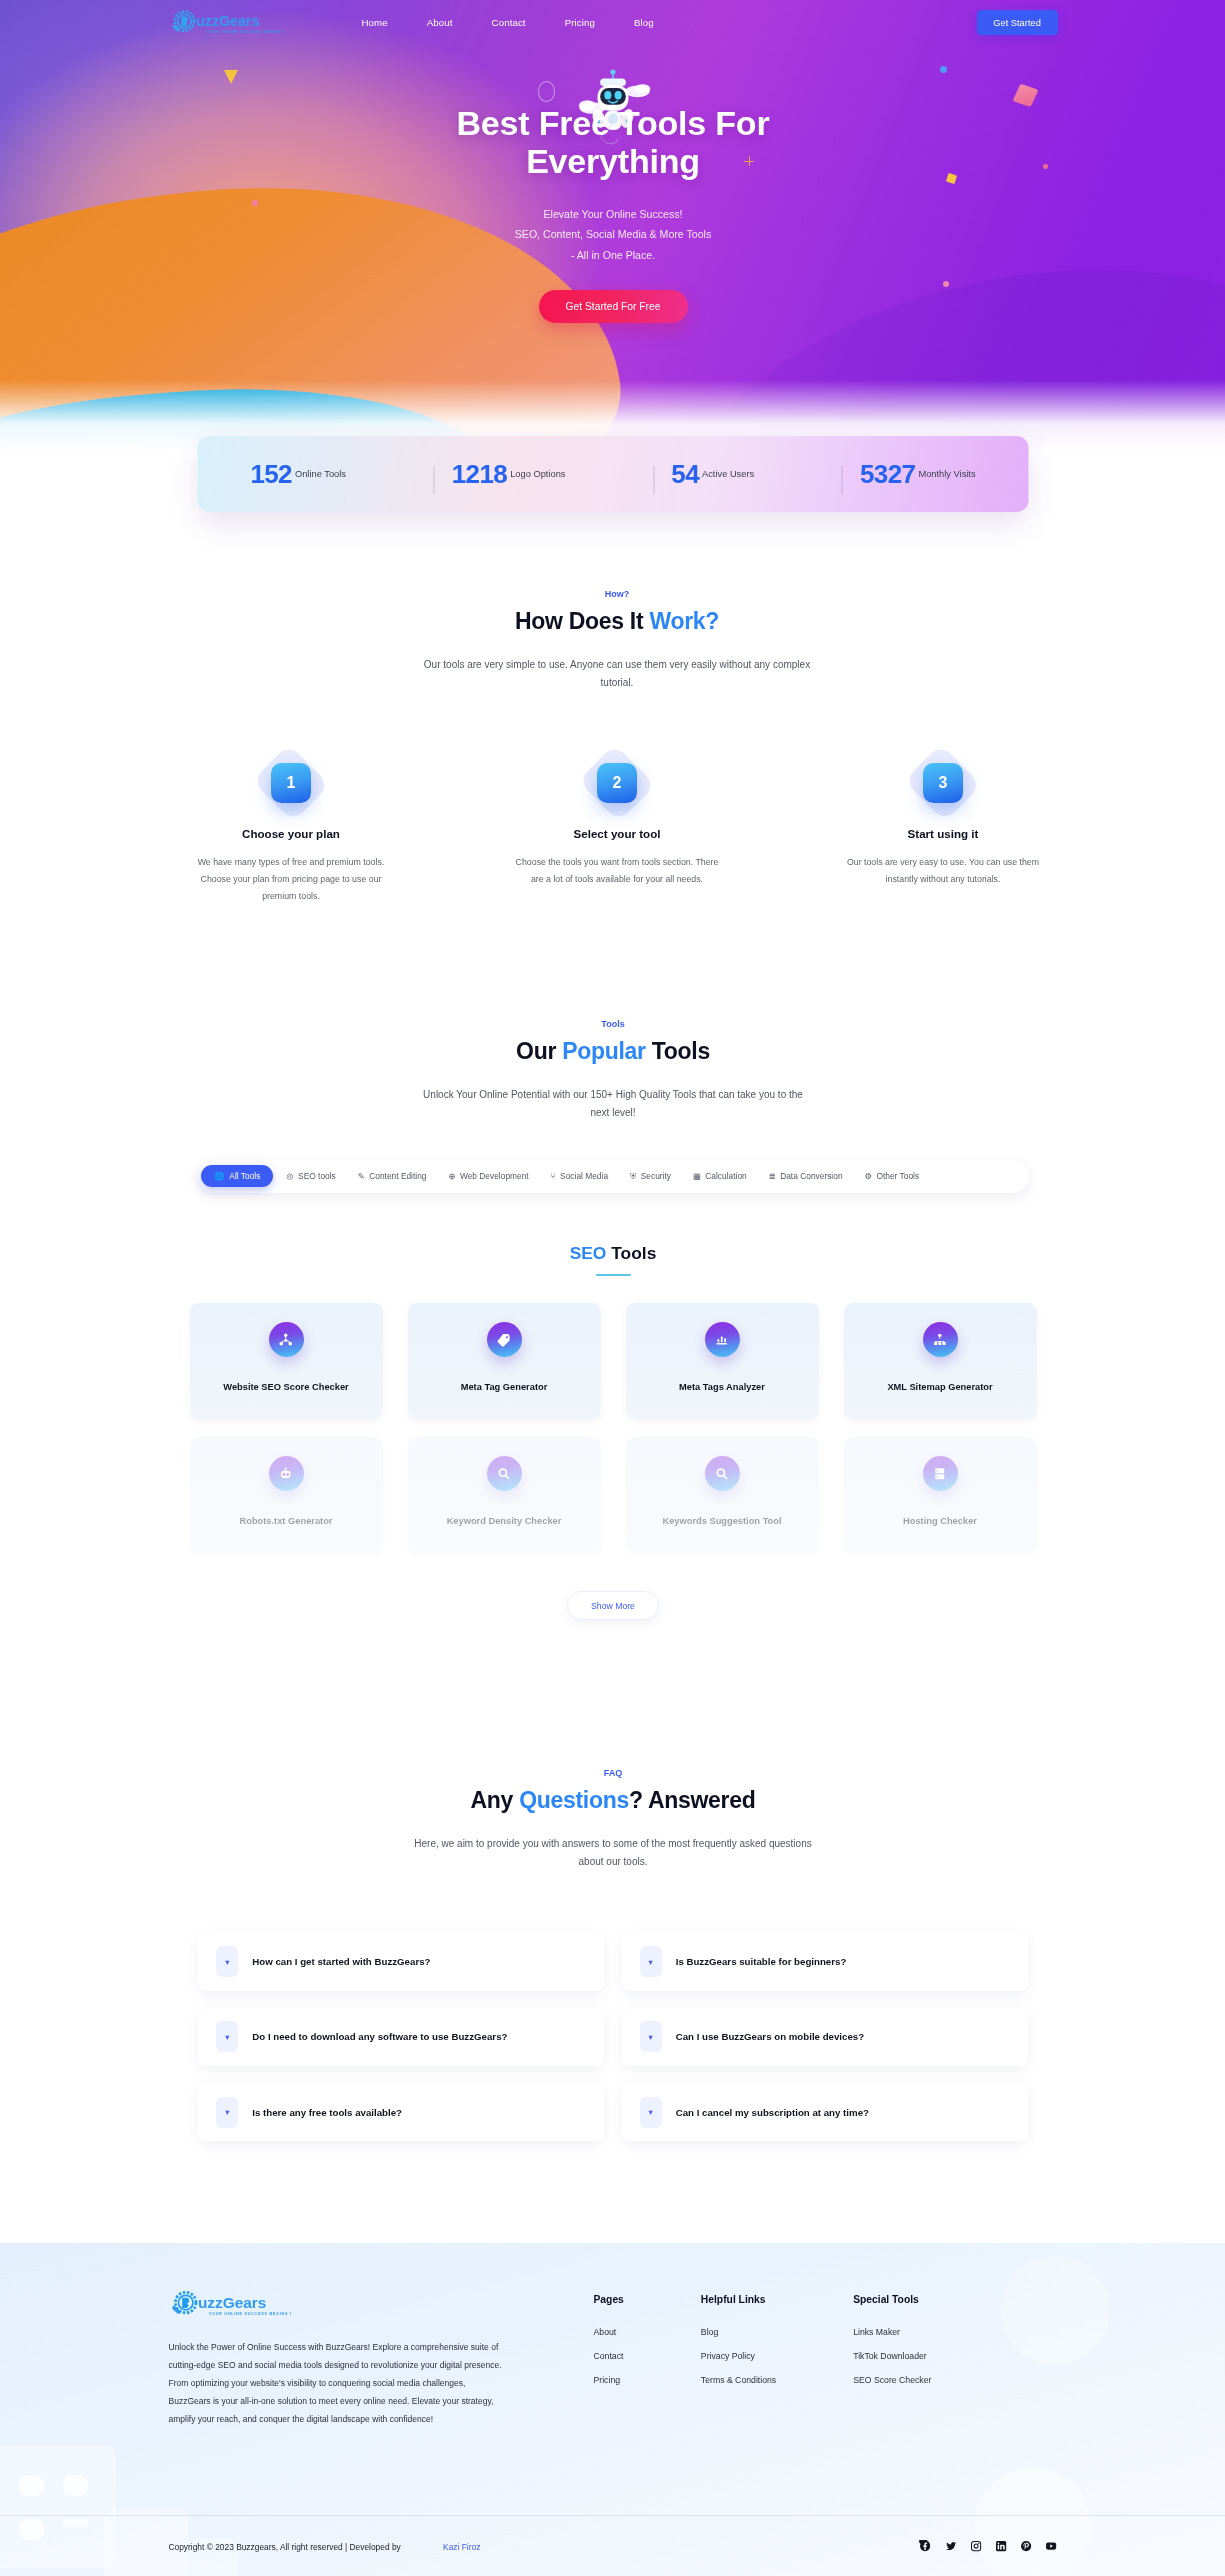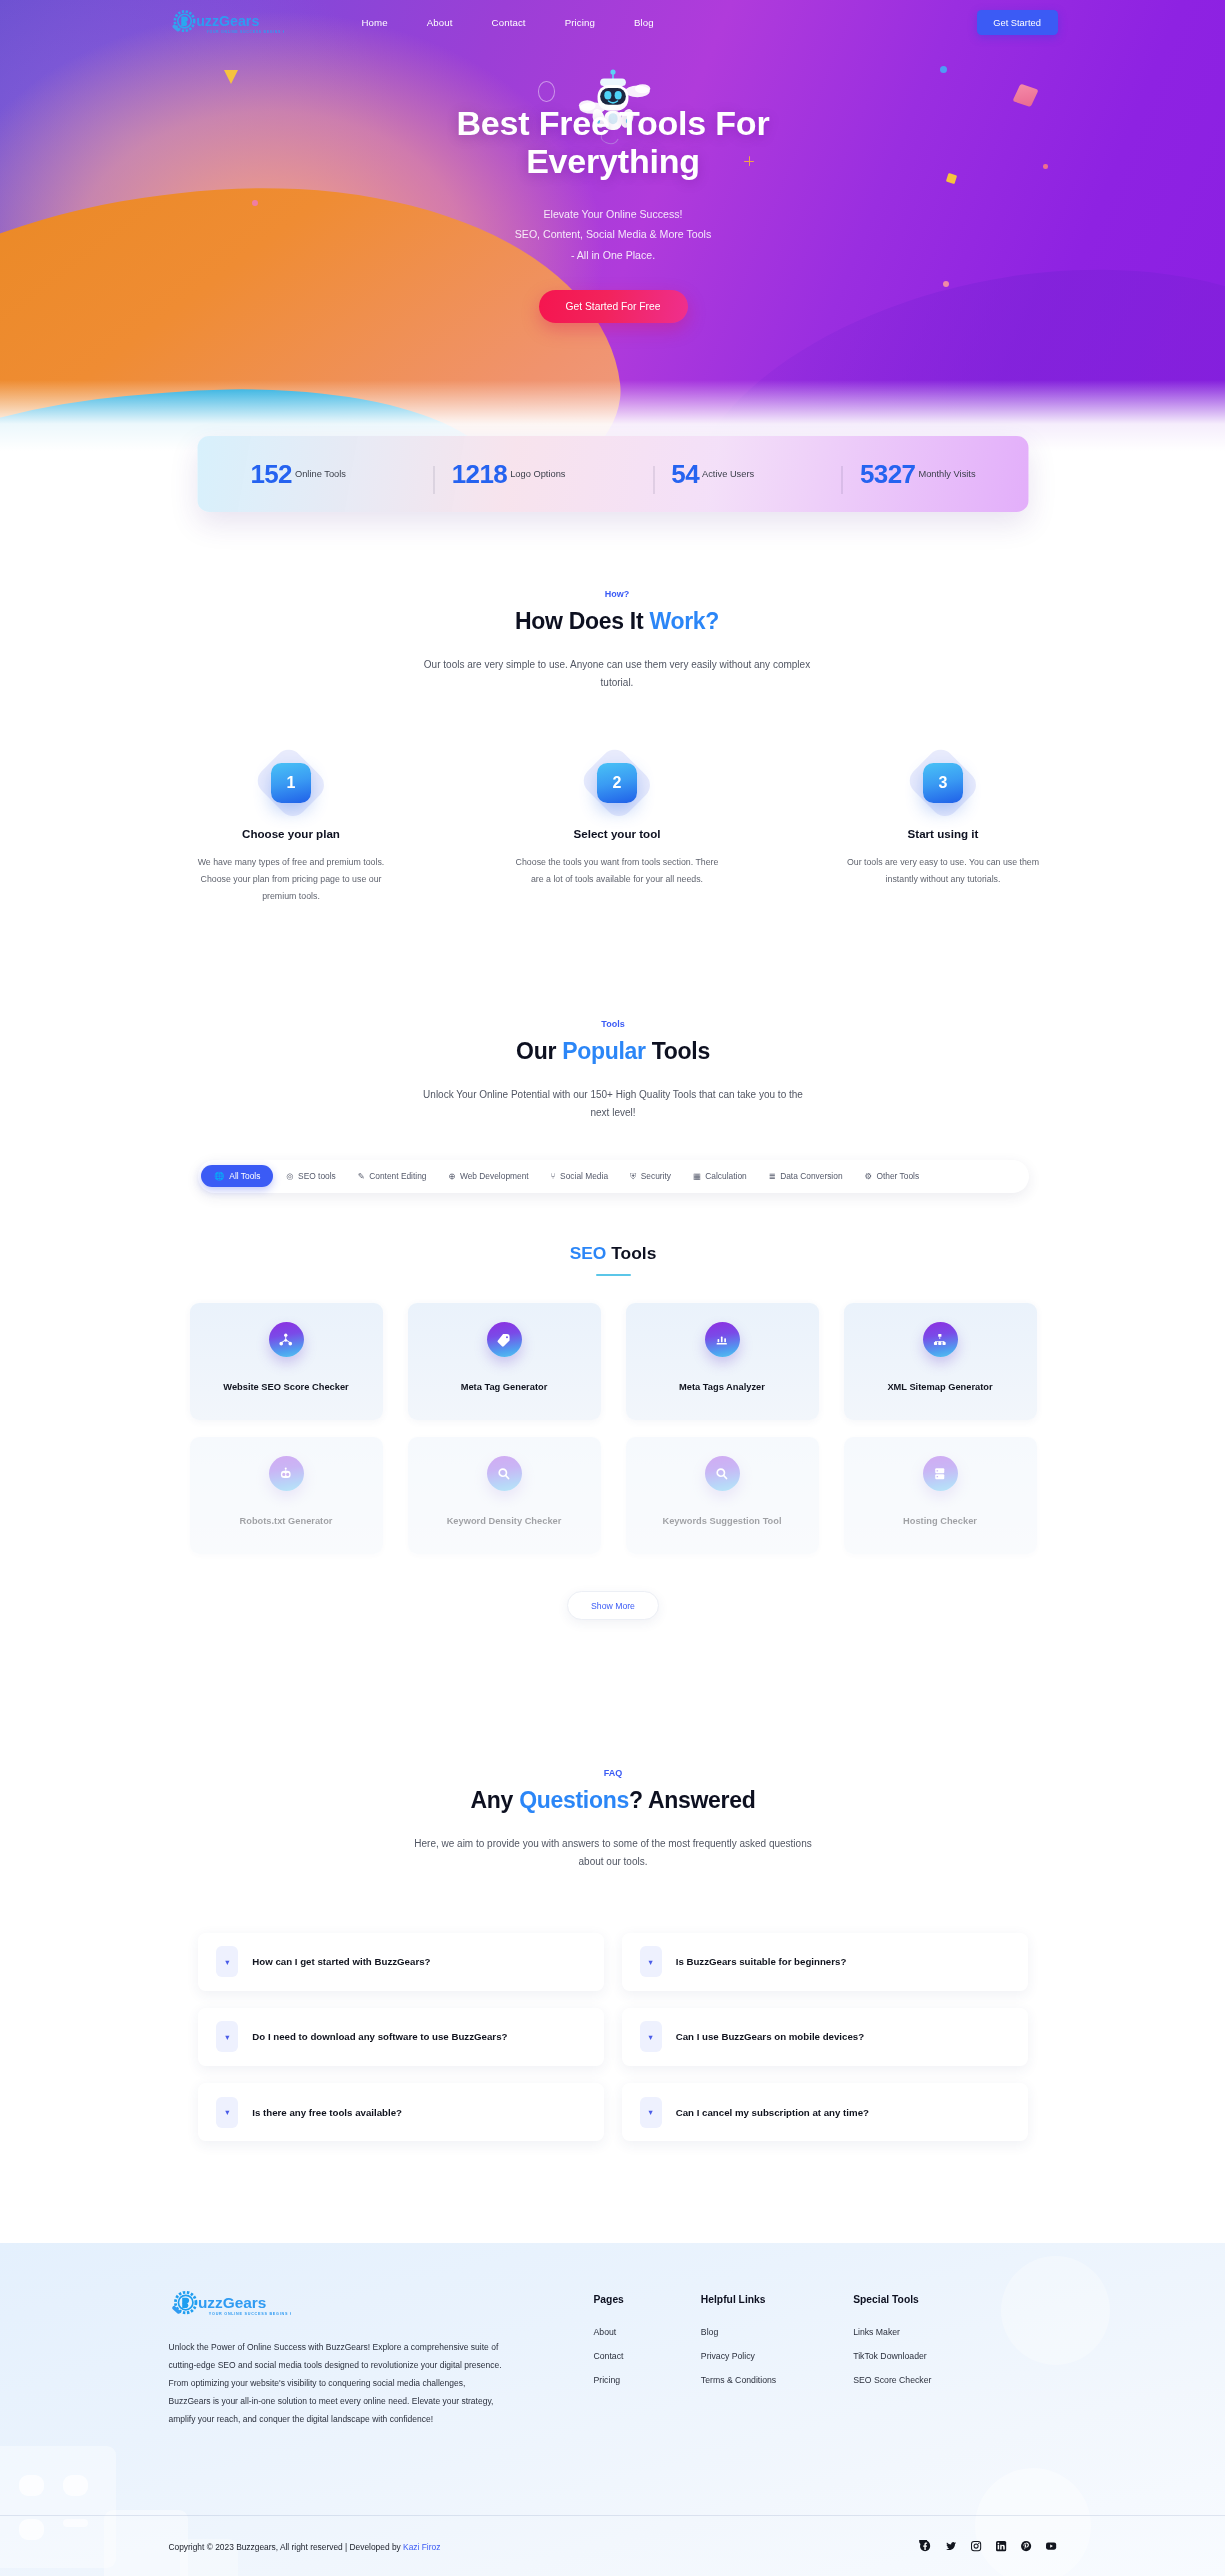--- a/index.html
+++ b/index.html
@@ -172,21 +172,21 @@
   .footer-inner { position:relative; z-index:3; width:889px; margin:0 auto; display:flex; padding-top:46px; }
   .fcol-brand { width:361px; }
   .flogo { width:122px; height:31px; }
   .fabout { margin-top:19.3px; font-size:8.5px; line-height:2.1; color:#2a2f3c; max-width:341px; }
   .fcols { display:flex; gap:77px; margin-left:64px; padding-top:5.2px; }
   .fcol h4 { font-size:10.3px; font-weight:700; color:#0d1020; margin-bottom:22px; }
   .fcol a { display:block; font-size:8.7px; color:#2a2f3c; text-decoration:none; margin-bottom:14px; }
   .fbar { position:absolute; left:0; right:0; bottom:0; height:61px; border-top:0.6px solid rgba(130,150,190,.22); z-index:3; }
   .fbar-in { width:889px; margin:0 auto; height:61px; display:flex; align-items:center; }
   .copy { font-size:8.4px; color:#20242e; }
-  .copy .dev { color:#3b5bf5; }
+  .copy .dev { color:#3b5bf5;margin-left:40px; }
   .socials { margin-left:auto; display:flex; gap:13px; align-items:center; }
   .socials span { color:#13161f; display:inline-flex; cursor:pointer; }
 </style>
 </head>
 <body>
 
 <div class="page">
 
   <section class="hero">
     <div class="hero-wave-orange"></div>

